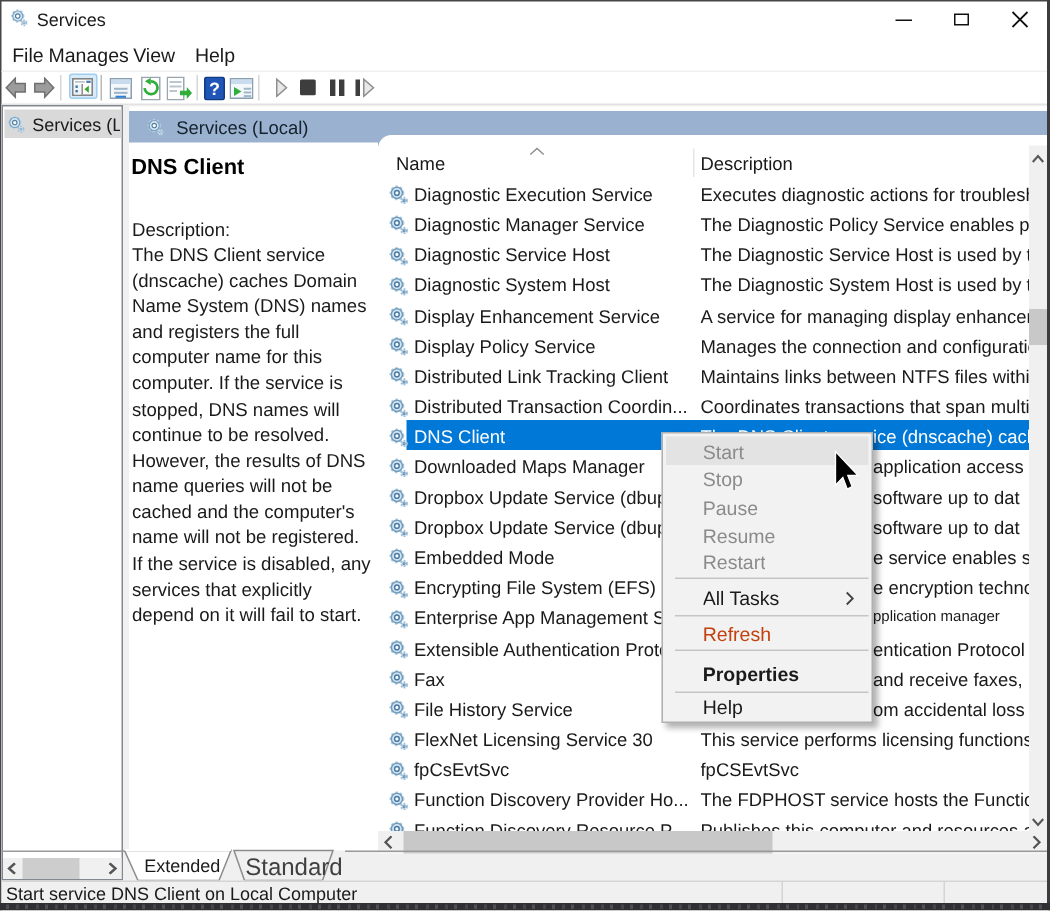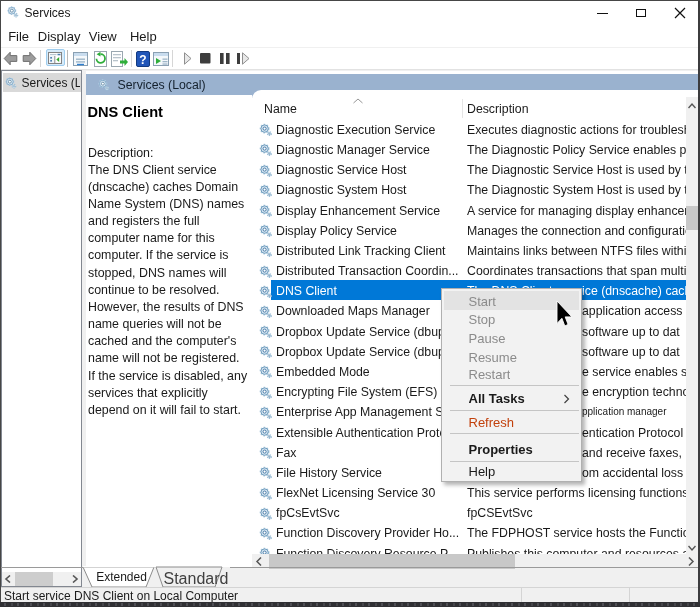--- a/index.html
+++ b/index.html
@@ -31,21 +31,21 @@
 <svg class="ab" style="left:6px;top:5px" width="14" height="14" viewBox="0 0 18 17">
     <use href="#dgear"></use>
   </svg>
 <div class="ab txt" style="left:24.5px;top:5px;font-size:12px;color:#1a1a1a;line-height:16px">Services</div>
 <div class="ab" style="left:597px;top:13px;width:11px;height:1px;background:#111"></div>
 <div class="ab" style="left:636px;top:9px;width:9.5px;height:8px;border:1.1px solid #111"></div>
 <svg class="ab" style="left:674px;top:7px" width="12" height="12">
     <path d="M1,1 L11,11 M11,1 L1,11" stroke="#111" stroke-width="1.2"></path>
   </svg>
 <div class="ab" style="left:-21.4px;top:29px;width:80px;text-align:center;font-size:13px;color:#1a1a1a">File</div>
-<div class="ab" style="left:19.1px;top:29px;width:80px;text-align:center;font-size:13px;color:#1a1a1a">Display</div>
+<div class="ab" style="left:19.1px;top:29px;width:80px;text-align:center;font-size:13px;color:#1a1a1a">Manages</div>
 <div class="ab" style="left:62.8px;top:29px;width:80px;text-align:center;font-size:13px;color:#1a1a1a">View</div>
 <div class="ab" style="left:103.30000000000001px;top:29px;width:80px;text-align:center;font-size:13px;color:#1a1a1a">Help</div>
 <div class="ab" style="left:1px;top:47px;width:698px;height:1px;background:#f0f0f0"></div>
 <svg class="ab" style="left:3px;top:51px" width="34" height="15" viewBox="0 0 34 15">
 <path d="M7.2,1.2 L1.2,7.5 L7.2,13.8 L7.2,10.4 L13.8,10.4 L13.8,4.6 L7.2,4.6 Z" fill="#9c9c9c" stroke="#6f6f6f" stroke-width="1"></path>
 <path d="M26.8,1.2 L32.8,7.5 L26.8,13.8 L26.8,10.4 L20.2,10.4 L20.2,4.6 L26.8,4.6 Z" fill="#9c9c9c" stroke="#6f6f6f" stroke-width="1"></path>
 </svg>
 <div class="ab" style="left:40px;top:50px;width:1px;height:17px;background:#d6d6d6"></div>
 <div class="ab" style="left:45.5px;top:49px;width:19px;height:17px;background:#d7ebfa;border:1px solid #9fcdee;border-radius:2px"></div>
 <svg class="ab" style="left:48px;top:52px" width="14" height="12">
@@ -278,21 +278,21 @@
 <div class="ab" style="left:629px;top:588px;width:1px;height:14px;background:#d4d4d4"></div>
 <div class="ab" style="left:0;top:602px;width:700px;height:5px;background:#303034"></div>
 <div class="ab" style="left:0;top:603px;width:700px;height:3px;background:repeating-linear-gradient(90deg,#303034 0 4px,#4e4e54 4px 6px,#303034 6px 11px,#45454a 11px 13px)"></div>
 <div class="ab" style="left:440.5px;top:288.3px;width:141.3px;height:194.2px;background:#f2f2f2;border:1px solid #b0b0b0;box-shadow:3px 3px 4px rgba(0,0,0,0.3)"></div>
 <div class="ab" style="left:443.5px;top:290.5px;width:135.5px;height:19px;background:#e3e3e3"></div>
 <div class="ab txt" style="left:468.5px;top:293px;height:18px;line-height:18px;font-size:13px;color:#8b8b8b;font-weight:normal">Start</div>
 <div class="ab txt" style="left:468.5px;top:311px;height:18px;line-height:18px;font-size:13px;color:#8b8b8b;font-weight:normal">Stop</div>
 <div class="ab txt" style="left:468.5px;top:330px;height:18px;line-height:18px;font-size:13px;color:#8b8b8b;font-weight:normal">Pause</div>
 <div class="ab txt" style="left:468.5px;top:348.5px;height:18px;line-height:18px;font-size:13px;color:#8b8b8b;font-weight:normal">Resume</div>
 <div class="ab txt" style="left:468.5px;top:366px;height:18px;line-height:18px;font-size:13px;color:#8b8b8b;font-weight:normal">Restart</div>
-<div class="ab txt" style="left:468.5px;top:390px;height:18px;line-height:18px;font-size:13px;color:#1a1a1a;font-weight:bold">All Tasks</div>
+<div class="ab txt" style="left:468.5px;top:390px;height:18px;line-height:18px;font-size:13px;color:#1a1a1a;font-weight:normal">All Tasks</div>
 <div class="ab txt" style="left:468.5px;top:413.5px;height:18px;line-height:18px;font-size:13px;color:#c2410c;font-weight:normal">Refresh</div>
 <div class="ab txt" style="left:468.5px;top:440.5px;height:18px;line-height:18px;font-size:13px;color:#1a1a1a;font-weight:bold">Properties</div>
 <div class="ab txt" style="left:468.5px;top:463px;height:18px;line-height:18px;font-size:13px;color:#1a1a1a;font-weight:normal">Help</div>
 <div class="ab" style="left:450px;top:384.5px;width:128.5px;height:1px;background:#c5c5c5"></div>
 <div class="ab" style="left:450px;top:409.5px;width:128.5px;height:1px;background:#c5c5c5"></div>
 <div class="ab" style="left:450px;top:433px;width:128.5px;height:1px;background:#c5c5c5"></div>
 <div class="ab" style="left:450px;top:460.5px;width:128.5px;height:1px;background:#c5c5c5"></div>
 <svg class="ab" style="left:563px;top:394px" width="7" height="10">
     <path d="M1.5,1 L5.5,5 L1.5,9" fill="none" stroke="#404040" stroke-width="1.2"></path>
   </svg>

